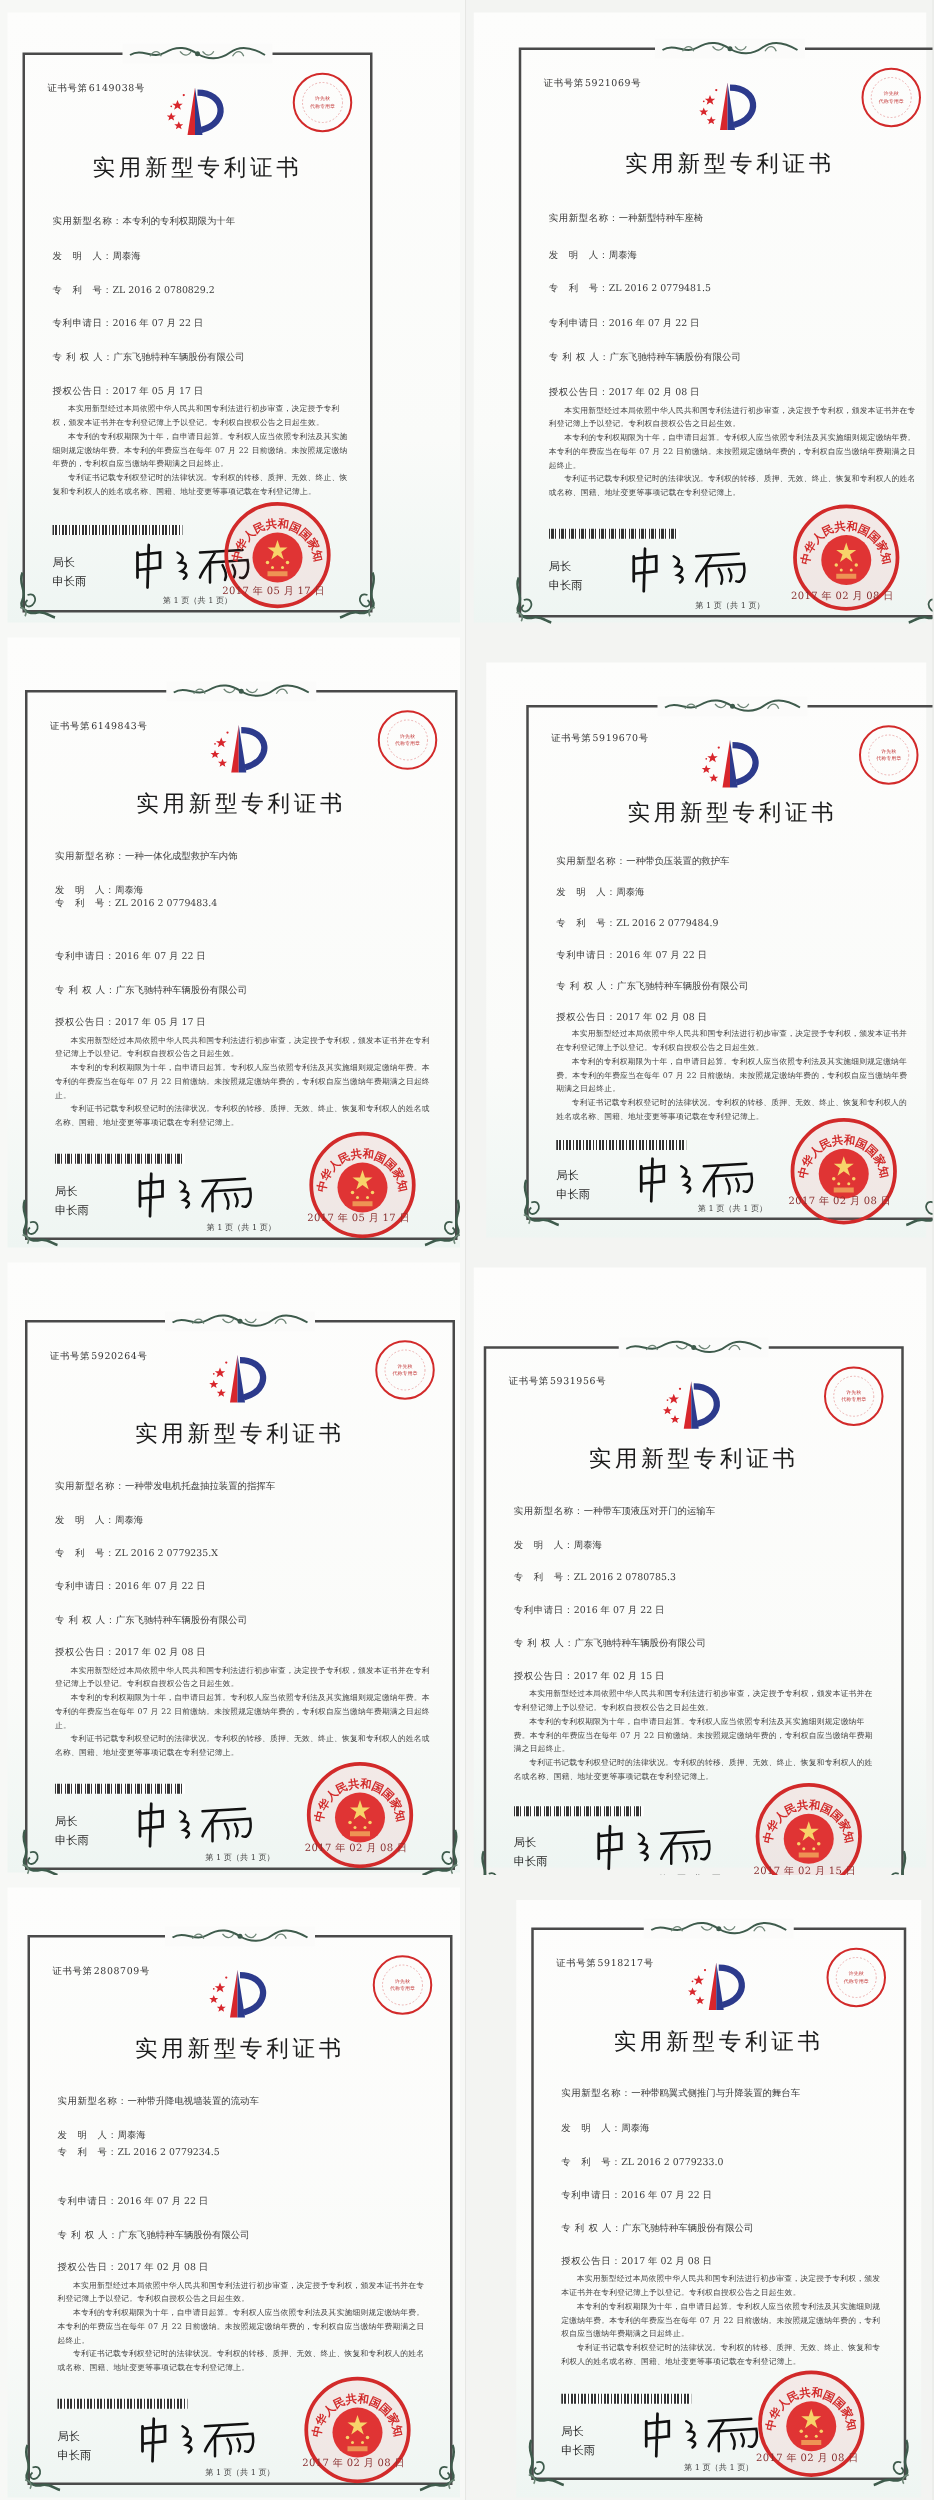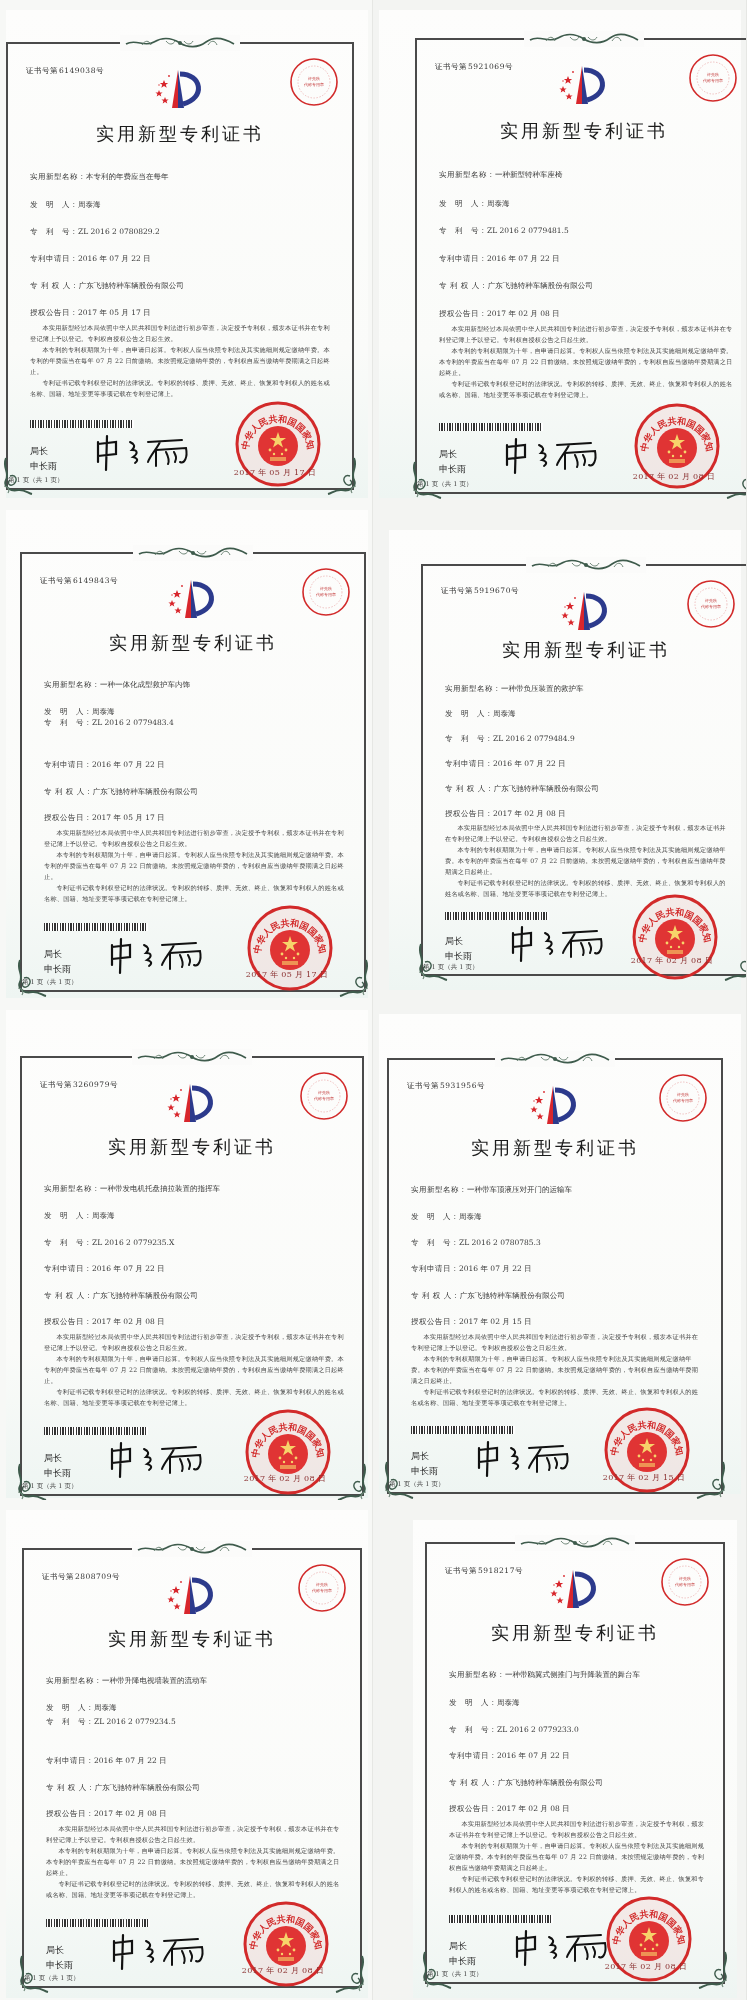--- a/index.html
+++ b/index.html
@@ -77,31 +77,31 @@
   .signature {
     position: absolute; left: 82px; width: 110px; height: 40px;
   }
   .big-seal {
     position: absolute; width: 88px; height: 88px;
   }
   .seal-date {
     position: absolute; font-size: 8px; color: #8a3030; letter-spacing: 0.3px; white-space: nowrap;
   }
   .page-no {
-    position: absolute; left: 0; right: 0; text-align: left; font-size: 6.5px; color: #444;
+    position: absolute; left: 0; right: 0; text-align: center; font-size: 6.5px; color: #444;
   }
 </style>
 </head>
 <body>
 
 <div class="grid">
 
   <div class="cell">
     <div class="paper" style="left: 6px; top: 10px; width: 362px; height: 488px;">
-      <div class="cert" style="left: 0; top: 32px; width: 348px; height: 448px;">
+      <div class="cert" style="left: 12px; top: 32px; width: 280px; height: 448px;">
         <div class="ornament-top">
           <svg viewBox="0 0 116 14">
               <path d="M4 8 C14 2,22 12,32 6 S50 2,58 7 S76 12,84 6 S102 2,112 8" fill="none" stroke="#3e5b4c" stroke-width="1.6"></path>
               <path d="M20 9 c3-5 7-5 9 0 M44 5 c3 4 7 4 9 0 M62 5 c3 4 7 4 9 0 M86 9 c3-5 7-5 9 0" fill="none" stroke="#6d8576" stroke-width="1"></path>
               <circle cx="58" cy="7" r="2" fill="#3e5b4c"></circle>
             </svg>
         </div>
         <svg class="corner bl" viewBox="0 0 34 40">
             <path d="M6 2 C2 12,10 16,6 24 C3 30,10 36,18 34 C24 33,28 37,32 38" fill="none" stroke="#3e5b4c" stroke-width="2"></path>
             <path d="M10 20 c6-2 8 4 4 8 c-4 3-8-1-4-4" fill="none" stroke="#3e5b4c" stroke-width="1.4"></path>
@@ -131,21 +131,21 @@
         <svg class="small-seal" viewBox="0 0 52 52">
           <circle cx="26" cy="26" r="23" fill="none" stroke="#d22a2a" stroke-width="1.6"></circle>
           <circle cx="26" cy="26" r="16" fill="none" stroke="#e59a9a" stroke-width="0.6" stroke-dasharray="1.5 1.5"></circle>
           <text x="26" y="24" font-size="4" text-anchor="middle" fill="#c43a3a" font-family="DejaVu Sans, sans-serif">许先秋</text>
           <text x="26" y="30" font-size="4" text-anchor="middle" fill="#c43a3a" font-family="DejaVu Sans, sans-serif">代称专用章</text>
         </svg>
 
         <div class="title" style="top: 78px;">实用新型专利证书</div>
 
         <div class="field f-name" style="top: 128px;">
-          <span class="k">实用新型名称：</span><span>本专利的年费应当在每年</span>
+          <span class="k">实用新型名称：</span><span>本专利的专利权期限为十年</span>
         </div>
         <div class="field f-inv" style="top: 156px;">
           <span class="k">发　明　人：</span><span>周泰海</span>
         </div>
         <div class="field f-pno" style="top: 183px;">
           <span class="k">专　利　号：</span><span>ZL 2016 2 0780829.2</span>
         </div>
         <div class="field f-fd" style="top: 210px;">
           <span class="k">专利申请日：</span><span>2016 年 07 月 22 日</span>
         </div>
@@ -515,21 +515,21 @@
             <path d="M10 20 c6-2 8 4 4 8 c-4 3-8-1-4-4" fill="none" stroke="#3e5b4c" stroke-width="1.4"></path>
             <path d="M4 30 c4 0 6 4 4 7" fill="none" stroke="#6d8576" stroke-width="1.2"></path>
           </svg>
         <svg class="corner br" viewBox="0 0 34 40">
             <path d="M6 2 C2 12,10 16,6 24 C3 30,10 36,18 34 C24 33,28 37,32 38" fill="none" stroke="#3e5b4c" stroke-width="2"></path>
             <path d="M10 20 c6-2 8 4 4 8 c-4 3-8-1-4-4" fill="none" stroke="#3e5b4c" stroke-width="1.4"></path>
             <path d="M4 30 c4 0 6 4 4 7" fill="none" stroke="#6d8576" stroke-width="1.2"></path>
           </svg>
 
         <div class="cert-no" style="top: 22px;">
-          <span class="lbl">证书号第</span><span>3260979</span><span>号</span>
+          <span class="lbl">证书号第</span><span>5920264</span><span>号</span>
         </div>
 
         <svg class="logo" viewBox="0 0 60 42">
           <polygon points="14,12 15.2,15 18.2,15 15.8,16.8 16.7,19.8 14,18 11.3,19.8 12.2,16.8 9.8,15 12.8,15" fill="#d8262c"></polygon>
           <polygon points="9,22 10,24.4 12.6,24.4 10.6,25.9 11.3,28.4 9,26.9 6.7,28.4 7.4,25.9 5.4,24.4 8,24.4" fill="#d8262c"></polygon>
           <polygon points="15,29 16,31.4 18.6,31.4 16.6,32.9 17.3,35.4 15,33.9 12.7,35.4 13.4,32.9 11.4,31.4 14,31.4" fill="#d8262c"></polygon>
           <circle cx="19" cy="8" r="0.9" fill="#d8262c"></circle>
           <circle cx="9" cy="17" r="0.7" fill="#d8262c"></circle>
           <polygon points="28,2 22,40 28,40" fill="#d8262c"></polygon>
           <polygon points="28,2 34,40 28,40" fill="#2c3a8c"></polygon>
@@ -597,21 +597,21 @@
         </svg>
         <div class="seal-date" style="right: 36px; top: 415px;">2017 年 02 月 08 日</div>
 
         <div class="page-no" style="top: 424px;">第 1 页（共 1 页）</div>
       </div>
     </div>
   </div>
 
   <div class="cell">
     <div class="paper" style="left: 6px; top: 14px; width: 362px; height: 480px;">
-      <div class="cert" style="left: 8px; top: 44px; width: 336px; height: 436px;">
+      <div class="cert" style="left: 8px; top: 63px; width: 336px; height: 436px;">
         <div class="ornament-top">
           <svg viewBox="0 0 116 14">
               <path d="M4 8 C14 2,22 12,32 6 S50 2,58 7 S76 12,84 6 S102 2,112 8" fill="none" stroke="#3e5b4c" stroke-width="1.6"></path>
               <path d="M20 9 c3-5 7-5 9 0 M44 5 c3 4 7 4 9 0 M62 5 c3 4 7 4 9 0 M86 9 c3-5 7-5 9 0" fill="none" stroke="#6d8576" stroke-width="1"></path>
               <circle cx="58" cy="7" r="2" fill="#3e5b4c"></circle>
             </svg>
         </div>
         <svg class="corner bl" viewBox="0 0 34 40">
             <path d="M6 2 C2 12,10 16,6 24 C3 30,10 36,18 34 C24 33,28 37,32 38" fill="none" stroke="#3e5b4c" stroke-width="2"></path>
             <path d="M10 20 c6-2 8 4 4 8 c-4 3-8-1-4-4" fill="none" stroke="#3e5b4c" stroke-width="1.4"></path>

